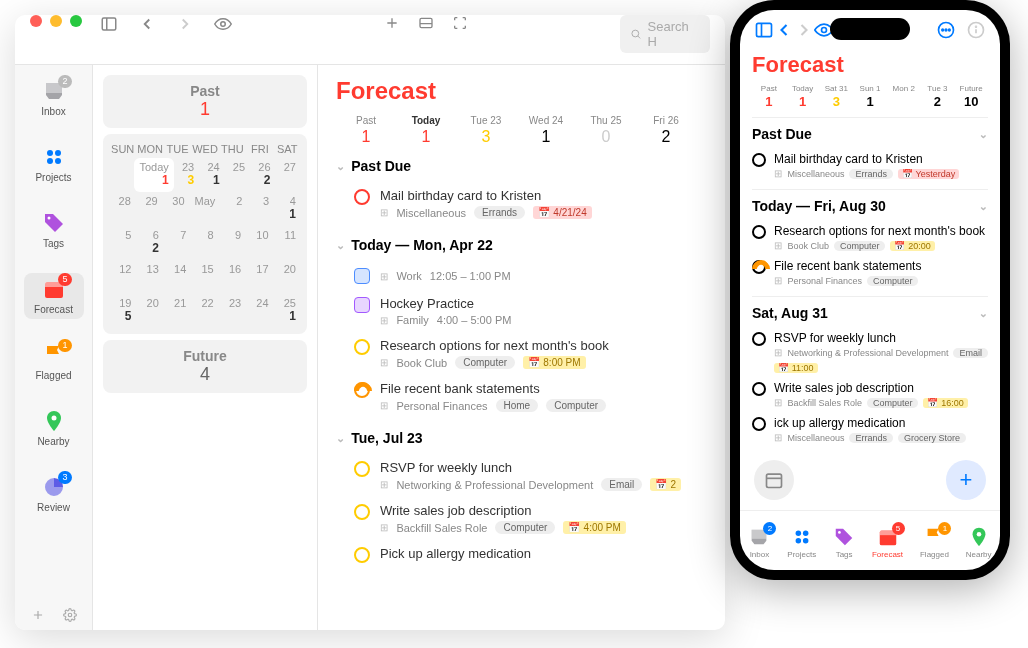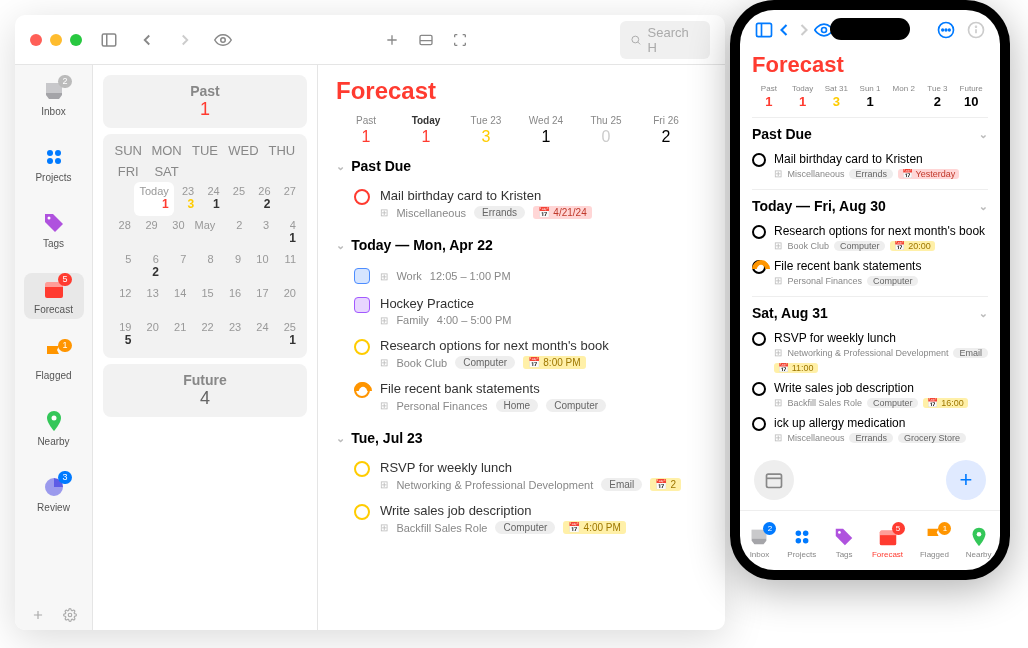--- a/index.html
+++ b/index.html
@@ -1,18 +1,18 @@
 <!DOCTYPE html>
 <html><head>
 <meta charset="utf-8">
 <style>
 *{box-sizing:border-box;margin:0;padding:0;font-family:-apple-system,BlinkMacSystemFont,"Segoe UI",Helvetica,Arial,sans-serif}
 body{background:#fff;width:1028px;height:648px;overflow:hidden;position:relative}
 .mac-window{position:absolute;left:15px;top:15px;width:710px;height:615px;background:#fff;border-radius:10px;box-shadow:0 8px 40px rgba(0,0,0,0.15);overflow:hidden;display:flex;flex-direction:column}
-.mac-titlebar{height:50px;display:flex;align-items:center;padding:0 15px;border-bottom:1px solid #e5e5e5}
+.mac-titlebar{height:50px;display:flex;align-items:flex-start;padding:0 15px;border-bottom:1px solid #e5e5e5}
 .traffic-lights{display:flex;gap:8px}
 .tl{width:12px;height:12px;border-radius:50%}
 .tl-red{background:#ff5f57}.tl-yellow{background:#febc2e}.tl-green{background:#28c840}
 .tb-icons{display:flex;gap:20px;margin-left:18px;align-items:center;color:#888}
 .tb-icons svg{width:18px;height:18px}
 .tb-center{flex:1;display:flex;justify-content:center;gap:18px;color:#888}
 .search-box{display:flex;align-items:center;gap:6px;background:#f0f0f0;border-radius:6px;padding:4px 10px;color:#aaa;font-size:13px;width:90px}
 .mac-body{flex:1;display:flex;overflow:hidden}
 .sidebar{width:78px;background:#f7f7f7;display:flex;flex-direction:column;align-items:center;padding-top:10px;gap:20px;border-right:1px solid #e5e5e5;position:relative}
 .sb-item{display:flex;flex-direction:column;align-items:center;gap:3px;font-size:10px;color:#555;position:relative;width:60px;padding:4px 0;border-radius:8px}
@@ -21,21 +21,21 @@
 .sb-badge{position:absolute;top:-4px;right:-6px;background:#bbb;color:#fff;border-radius:8px;font-size:9px;padding:0 4px;line-height:13px;min-width:13px;text-align:center}
 .sb-badge.red{background:#ff3b30}
 .sb-badge.orange{background:#ff9500}
 .sb-badge.blue{background:#007aff}
 .sb-bottom{position:absolute;bottom:8px;left:0;right:0;display:flex;justify-content:center;gap:18px;color:#aaa}
 .middle-col{width:225px;background:#fff;border-right:1px solid #e5e5e5;padding:10px;display:flex;flex-direction:column;gap:6px}
 .cal-card{background:#f2f2f2;border-radius:8px;padding:8px;text-align:center}
 .cal-title{font-size:14px;color:#888;font-weight:600}
 .cal-count{font-size:18px;color:#ff3b30;font-weight:500}
 .cal-grid{background:#f2f2f2;border-radius:8px;padding:6px}
-.cal-head{display:grid;grid-template-columns:repeat(5,1fr);font-size:13px;color:#888;text-align:center}
+.cal-head{display:grid;grid-template-columns:repeat(7,1fr);font-size:11px;color:#888;text-align:center}
 .cal-head div{padding:3px 0}
 .cal-week{display:grid;grid-template-columns:repeat(7,1fr);font-size:11px}
 .cal-cell{text-align:right;padding:3px 5px;height:34px;color:#333}
 .cal-cell .d{font-size:11px;color:#999}
 .cal-cell .n{font-size:12px;font-weight:600}
 .n-red{color:#ff3b30}.n-yellow{color:#ffcc00}
 .today-cell{background:#fff;border-radius:6px}
 .today-label{font-size:9px;color:#888}
 .forecast-col{flex:1;padding:12px 18px;overflow-y:hidden}
 .fc-title{color:#ff3b30;font-size:24px;font-weight:700;margin-bottom:10px}
@@ -487,20 +487,26 @@
             <div class="task-body">
               <div class="task-title">Write sales job description</div>
               <div class="task-meta">
                 <span class="proj-icon">⊞</span>
                 <span>Backfill Sales Role</span>
                 <span class="tag-pill">Computer</span>
                 <span class="due-pill ">📅 4:00 PM</span>
               </div>
             </div>
           </div>
+          <div class="task">
+            <div class="task-circle tc-yellow "></div>
+            <div class="task-body">
+              <div class="task-title">Pick up allergy medication</div>
+            </div>
+          </div>
         </div>
     </div>
   </div>
 </div>
 
 <div class="phone">
   <div class="phone-screen">
     <div class="notch"></div>
     <div class="p-toolbar">
       <svg viewBox="0 0 24 24" fill="none" stroke="currentColor" stroke-width="2">

